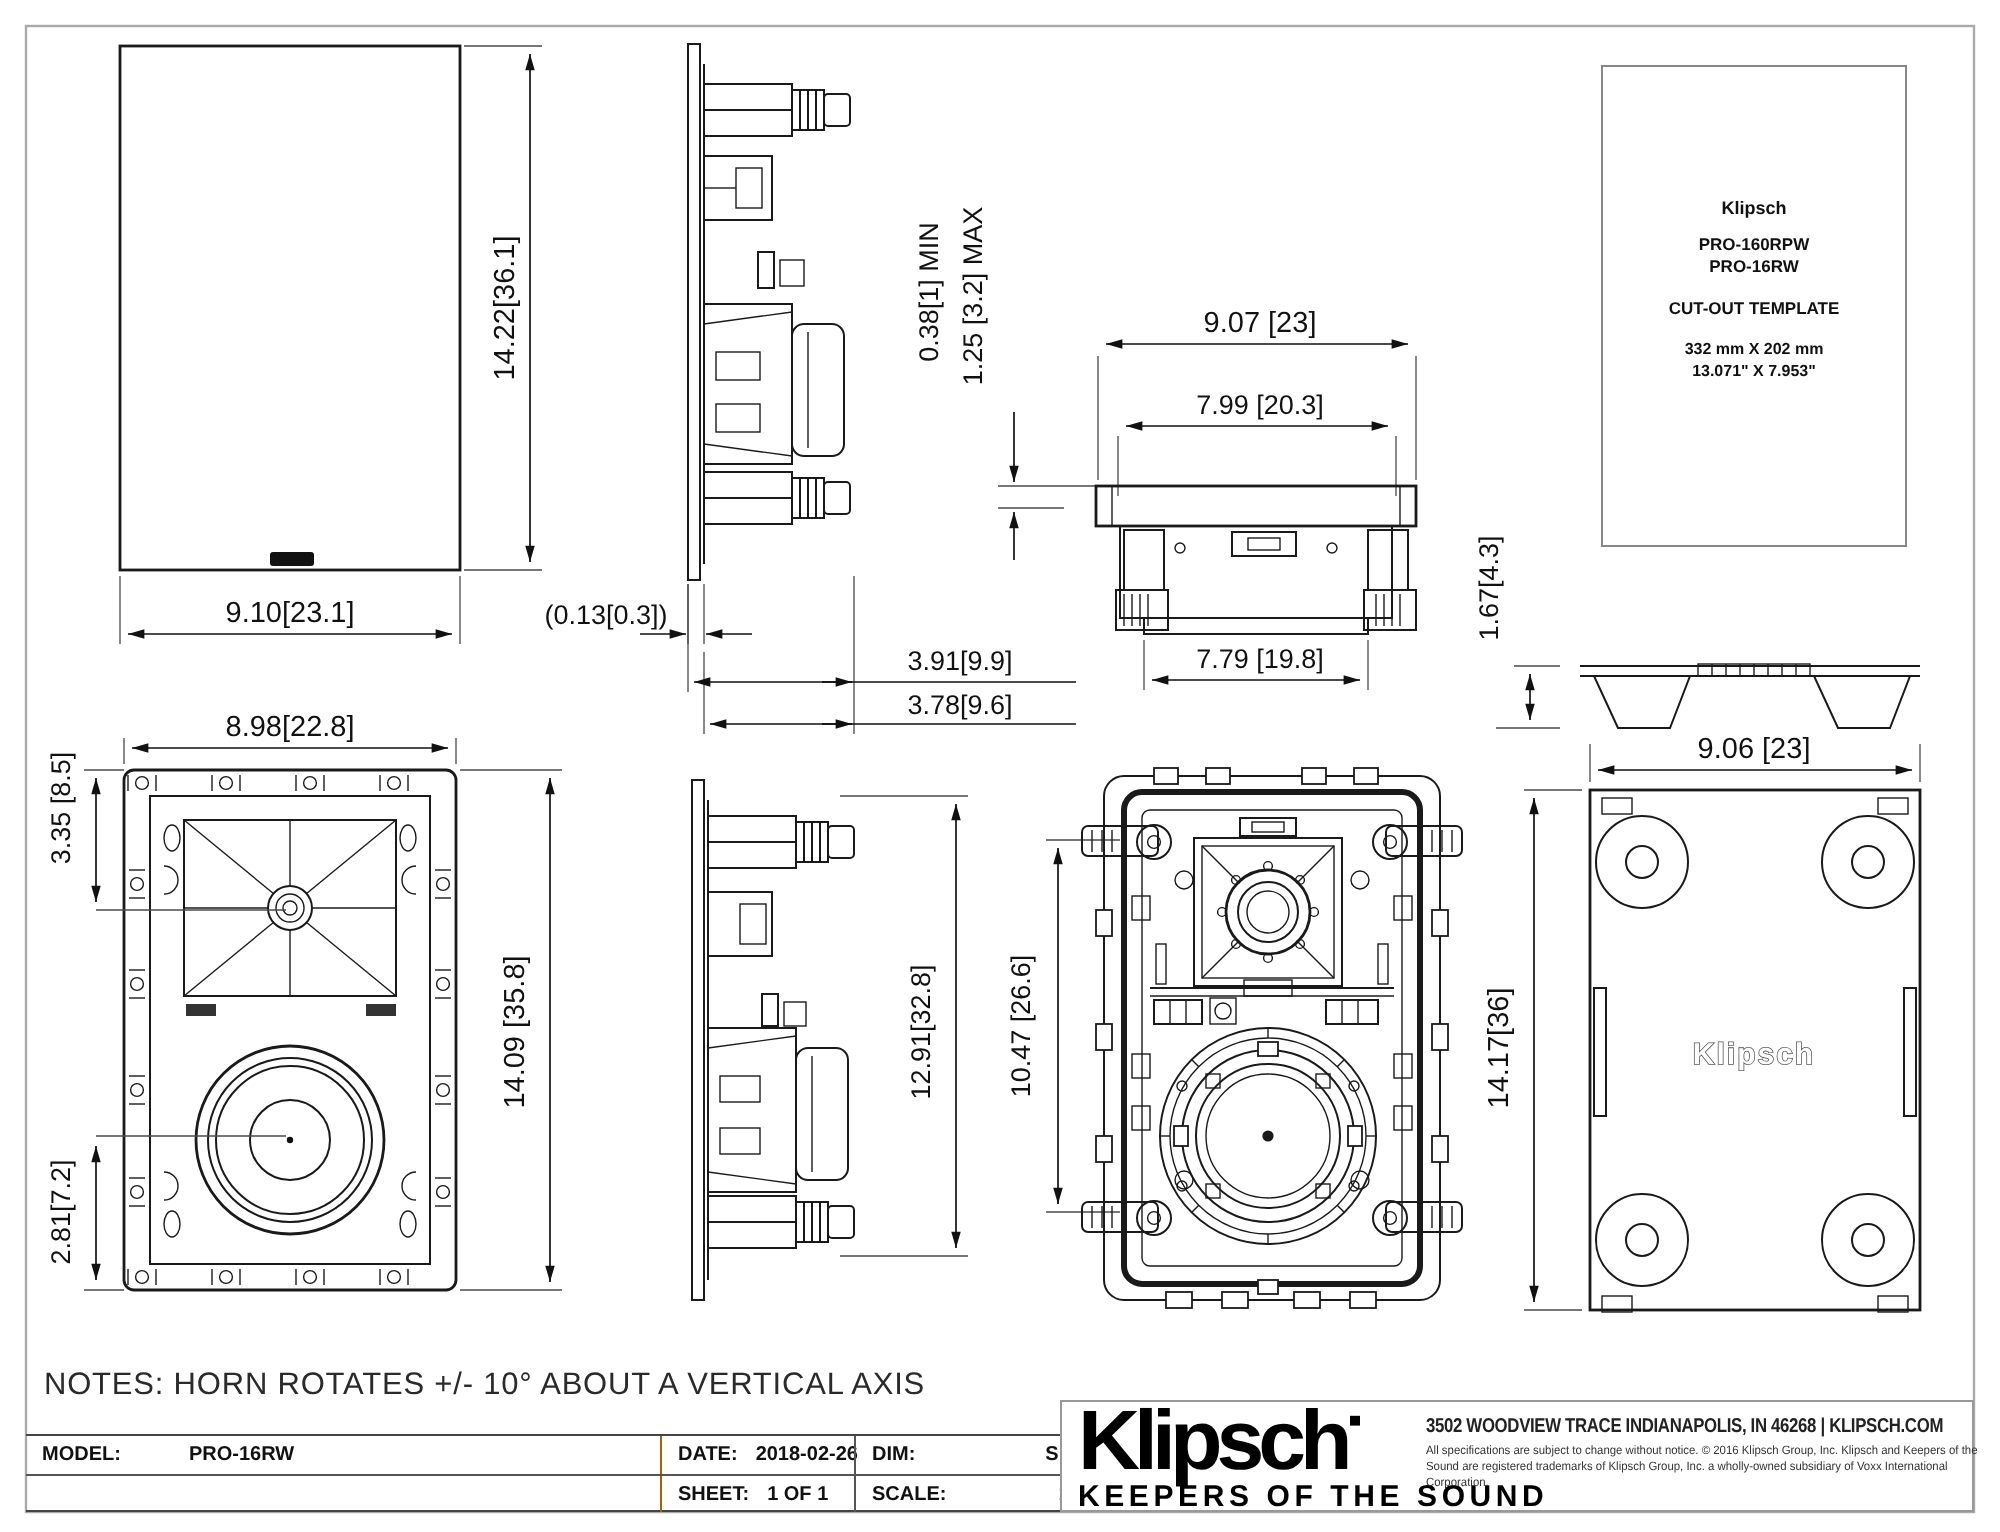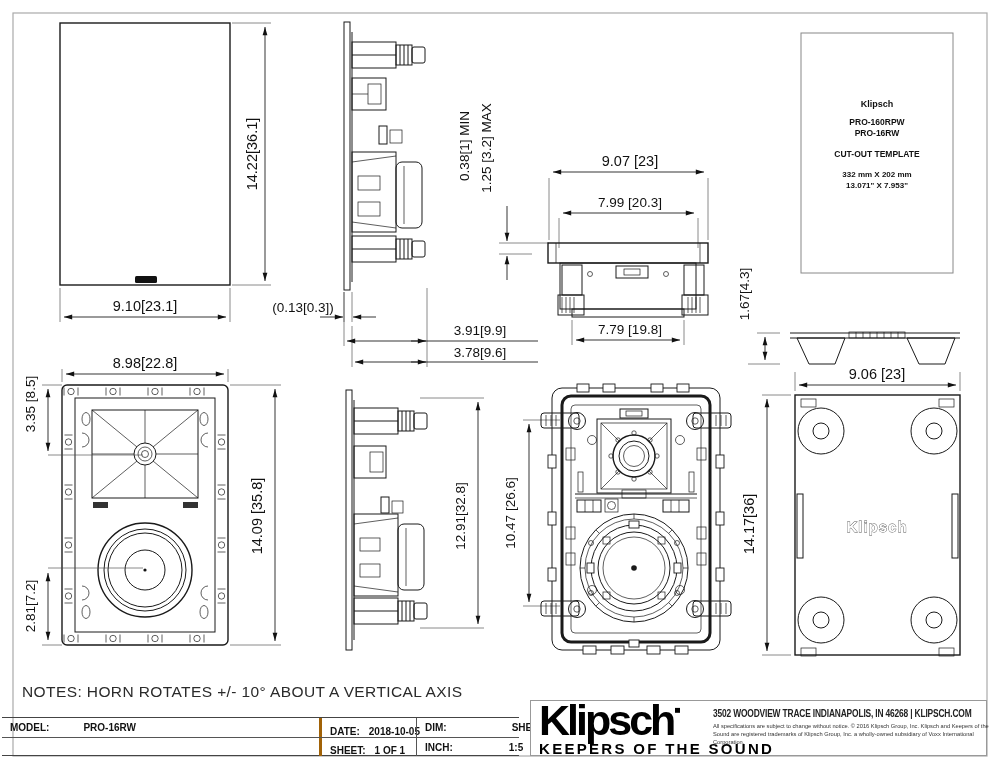--- a/index.html
+++ b/index.html
@@ -14,27 +14,27 @@
   .thin{fill:none;stroke:#4a4a4a;stroke-width:.65;}
   .dim{fill:none;stroke:#111;stroke-width:.85;}
   .tab{fill:#fff;stroke:#1a1a1a;stroke-width:.9;}
   .dt{font-size:13.5px;}
   .dtl{font-size:14.5px;}
   .tpl{font-size:8.5px;font-weight:bold;}
   .border-rect{fill:none;stroke:#aaa;stroke-width:1.2;}
   .outline-logo{font-size:15px;font-weight:bold;letter-spacing:1px;fill:#fff;stroke:#555;stroke-width:.8;paint-order:stroke;}
   .notes{font-size:15.5px;letter-spacing:.4px;fill:#2a2a2a;}
 
-  #titleblock{position:absolute;left:2px;top:717px;width:517px;height:39px;
+  #titleblock{position:absolute;left:13px;top:717px;width:517px;height:39px;
     border-top:1px solid #444;border-bottom:1px solid #444;font-size:10px;font-weight:bold;color:#111;box-sizing:border-box;}
   .tb-row{display:flex;height:20px;border-bottom:1px solid #555;box-sizing:border-box;}
   .tb-row.last{height:18px;border-bottom:none;}
   .tb-cell{box-sizing:border-box;padding-left:8px;display:flex;align-items:center;white-space:nowrap;}
   .c1{width:317px;}
-  .c2{width:97px;border-left:3px solid #a16207;align-items:flex-end;}
+  .c2{width:97px;border-left:1px solid #a16207;}
   .c3{width:103px;border-left:1px solid #555;gap:47px;}
   .tb-val{margin-left:9px;}
   .tb-val.model{margin-left:34px;}
 
   #brandbox{position:absolute;left:530px;top:700px;width:457px;height:56px;background:#fff;
     border:1px solid #999;box-sizing:border-box;display:flex;z-index:5;}
   .brand-left{width:178px;padding:2px 0 0 8px;box-sizing:border-box;}
   .logo{font-weight:bold;font-size:43px;letter-spacing:-3px;color:#000;line-height:.85;display:inline-block;position:relative;transform:scaleY(.98);transform-origin:left top;}
   .logo-dot{position:absolute;width:5px;height:5px;background:#000;top:5px;right:-7px;}
   .tagline{font-size:15px;font-weight:bold;letter-spacing:2.3px;white-space:nowrap;margin-top:0;}
@@ -447,35 +447,35 @@
 </svg>
 
 <div id="titleblock">
   <div class="tb-row">
     <div class="tb-cell c1">
       <span>MODEL:</span>
       <span class="tb-val model">PRO-16RW</span>
     </div>
     <div class="tb-cell c2">
       <span>DATE:</span>
-      <span class="tb-val">2018-10-05</span>
+      <span class="tb-val">2018-02-26</span>
     </div>
     <div class="tb-cell c3">
       <span>DIM:</span>
       <span class="tb-val" style="margin-left:18px">SHEET [CM]</span>
     </div>
   </div>
   <div class="tb-row last">
     <div class="tb-cell c1"></div>
     <div class="tb-cell c2">
       <span>SHEET:</span>
       <span class="tb-val">1 OF 1</span>
     </div>
     <div class="tb-cell c3">
-      <span>INCH:</span>
+      <span>SCALE:</span>
       <span class="tb-val">1:5</span>
     </div>
   </div>
 </div>
 
 <div id="brandbox">
   <div class="brand-left">
     <span class="logo"><span>Klipsch</span><span class="logo-dot"></span></span>
     <div class="tagline">KEEPERS OF THE SOUND</div>
   </div>

